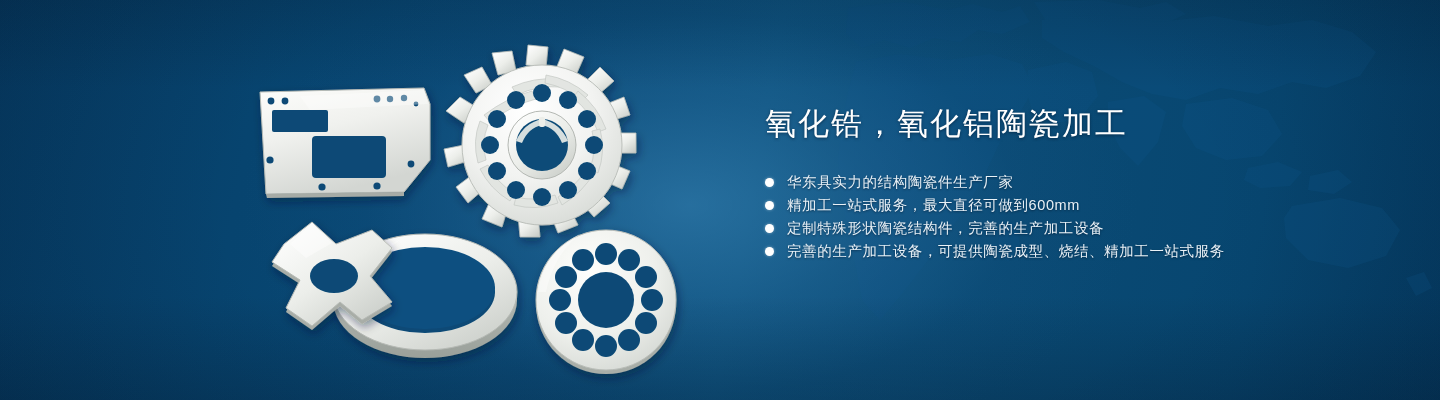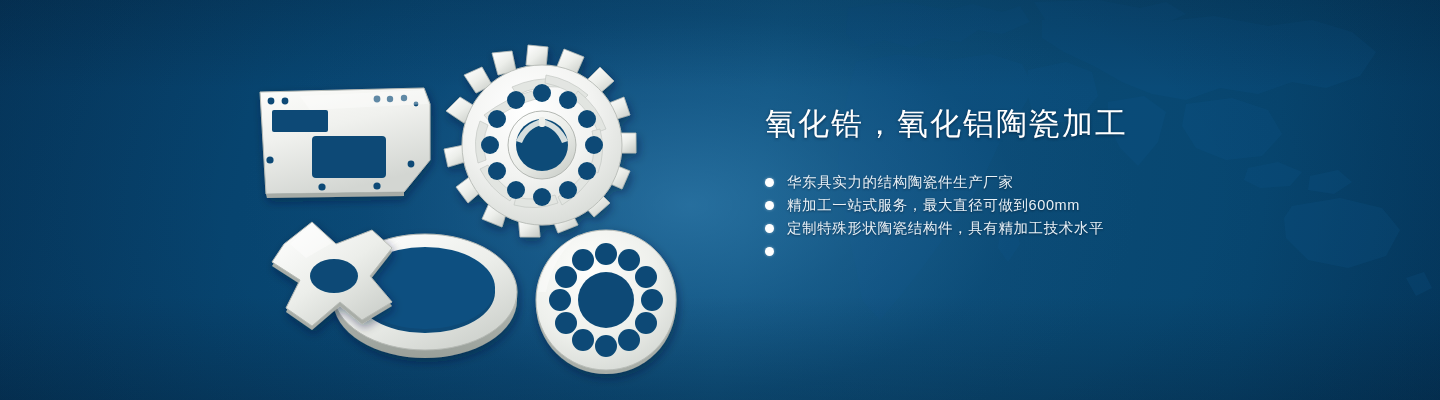--- a/index.html
+++ b/index.html
@@ -291,21 +291,22 @@
       <li class="bullet">
         <span class="bullet-dot"></span>
         <span class="bullet-text">华东具实力的结构陶瓷件生产厂家</span>
       </li>
       <li class="bullet">
         <span class="bullet-dot"></span>
         <span class="bullet-text">精加工一站式服务，最大直径可做到600mm</span>
       </li>
       <li class="bullet">
         <span class="bullet-dot"></span>
-        <span class="bullet-text">定制特殊形状陶瓷结构件，具有精加工技术水平</span>
+        <span class="bullet-text">定制特殊形状陶瓷结构件，完善的生产加工设备</span>
       </li>
       <li class="bullet">
         <span class="bullet-dot"></span>
+        <span class="bullet-text">完善的生产加工设备，可提供陶瓷成型、烧结、精加工一站式服务</span>
       </li>
     </ul>
   </div>
 
 </div>
 
 </body></html>

